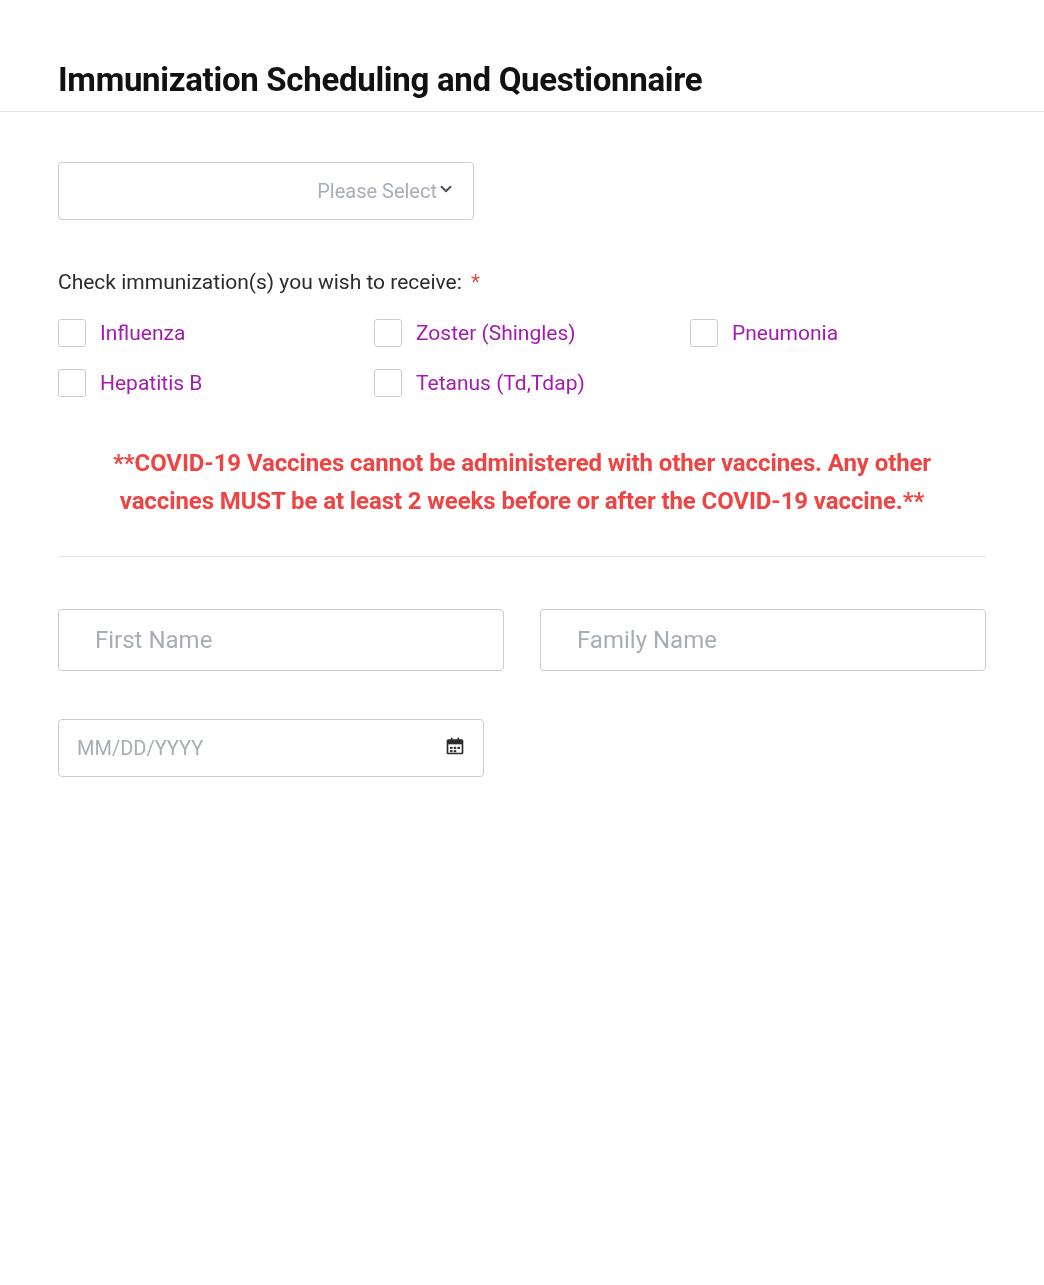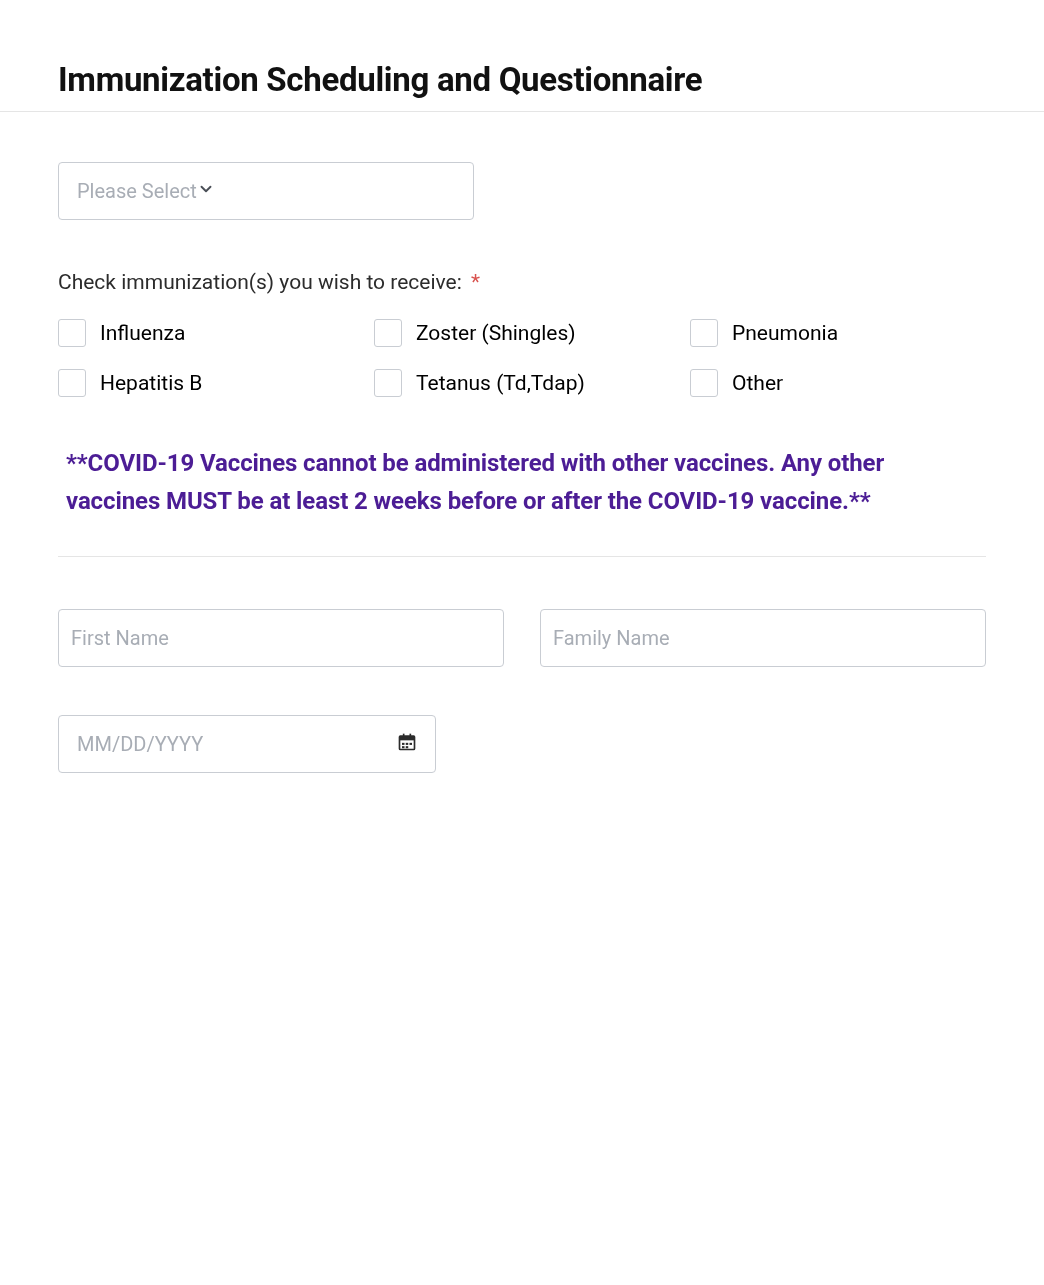--- a/index.html
+++ b/index.html
@@ -41,21 +41,21 @@
       margin-left: 4px;
     }
     .select-box {
       position: relative;
       width: 416px;
       border: 1px solid #c9cdd3;
       border-radius: 4px;
       background: #ffffff;
       display: flex;
       align-items: center;
-      justify-content: flex-start;
+      justify-content: flex-end;
       padding: 16px 18px;
       cursor: pointer;
     }
     .select-placeholder {
       color: #a8adb5;
       font-size: 20px;
     }
     .chevron {
       color: #4a4f57;
     }
@@ -74,57 +74,58 @@
     .checkbox-box {
       width: 28px;
       height: 28px;
       border: 1px solid #c9cdd3;
       border-radius: 3px;
       background: #fff;
       flex-shrink: 0;
     }
     .checkbox-label {
       font-size: 21px;
-      color: #000000;
+      color: #a21caf;
     }
     .notice-section {
       margin: 46px 0 0 0;
       padding: 0 8px 36px 8px;
       border-bottom: 1px solid #e5e5e5;
     }
     .notice-text {
       font-size: 24px;
       font-weight: 700;
-      color: #4c1d95;
+      color: #ef4444;
+      text-align: center;
       line-height: 1.55;
       letter-spacing: -0.1px;
     }
     .name-row {
       display: flex;
       gap: 36px;
     }
     .text-input {
       flex: 1;
       border: 1px solid #c9cdd3;
       border-radius: 4px;
-      padding: 16px 12px;
-      font-size: 20px;
+      padding: 16px 36px;
+      font-size: 24px;
       font-family: inherit;
       color: #2c2c2c;
       background: #fff;
     }
     .text-input::placeholder {
       color: #a8adb5;
     }
     .date-row {
       display: flex;
       gap: 36px;
     }
     .date-box {
-      width: 378px;
+      width: 426px;
       border: 1px solid #c9cdd3;
       border-radius: 4px;
       display: flex;
       align-items: center;
       justify-content: space-between;
       padding: 16px 18px;
       background: #fff;
     }
     .date-input {
       border: none;
@@ -184,24 +185,20 @@
         <span class="checkbox-box"></span>
         <span class="checkbox-label">Pneumonia</span>
       </label>
       <label class="checkbox-item">
         <span class="checkbox-box"></span>
         <span class="checkbox-label">Hepatitis B</span>
       </label>
       <label class="checkbox-item">
         <span class="checkbox-box"></span>
         <span class="checkbox-label">Tetanus (Td,Tdap)</span>
-      </label>
-      <label class="checkbox-item">
-        <span class="checkbox-box"></span>
-        <span class="checkbox-label">Other</span>
       </label>
     </div>
   </div>
 
   <div class="notice-section">
     <p class="notice-text">**COVID-19 Vaccines cannot be administered with other vaccines. Any other vaccines MUST be at least 2 weeks before or after the COVID-19 vaccine.**</p>
   </div>
 
   <div class="section-after-notice">
     <div class="form-group">

